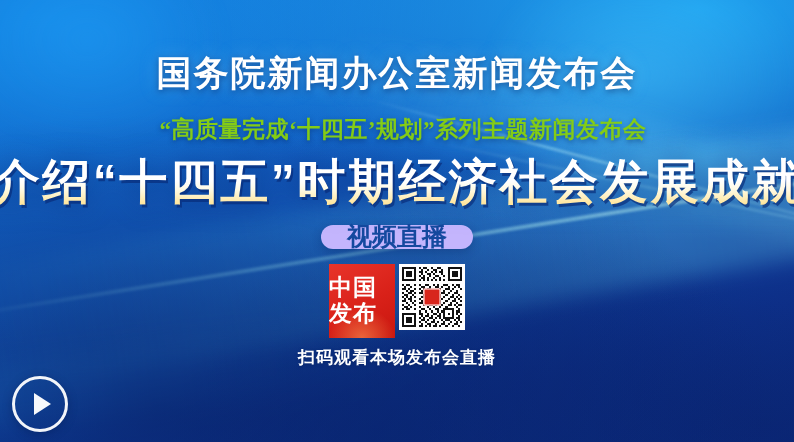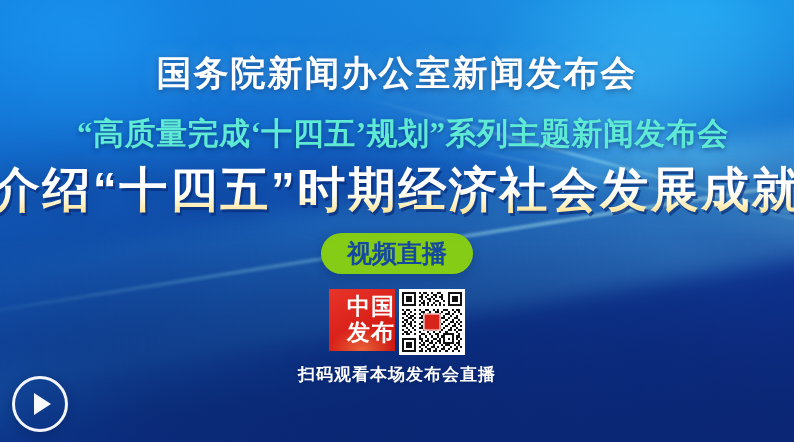--- a/index.html
+++ b/index.html
@@ -112,23 +112,23 @@
     color: #ffffff;
     text-shadow: 0 2px 6px rgba(4,30,92,.55), 0 0 18px rgba(150,220,255,.35);
     line-height: 1;
     white-space: nowrap;
   }
 
   .sub-title {
     margin-top: 27px;
     font-family: "Liberation Serif", "DejaVu Serif", serif;
     font-weight: bold;
-    font-size: 31px;
+    font-size: 23px;
     letter-spacing: .5px;
-    color: #5eead4;
+    color: #84cc16;
     text-shadow: 0 2px 5px rgba(4,30,92,.5);
     line-height: 1;
     white-space: nowrap;
     margin-left: 12px;
   }
 
   .hero-title {
     margin-top: 14px;
     font-family: "Liberation Sans", "DejaVu Sans", sans-serif;
     font-weight: bold;
@@ -139,24 +139,24 @@
     background: linear-gradient(to bottom, #ffffff 0%, #ffffff 48%, #fff9df 66%, #ffe9a8 86%, #ffdf8c 100%);
     -webkit-background-clip: text;
     background-clip: text;
     color: transparent;
     -webkit-text-fill-color: transparent;
     filter: drop-shadow(2px 3px 0 rgba(8,42,118,.65)) drop-shadow(0 0 12px rgba(10,50,130,.5));
   }
 
   .live-pill {
     margin-top: 16px;
-    height: 41px;
+    height: 24px;
     padding: 0 26px;
     border-radius: 21px;
-    background: #84cc16;
+    background: #c4b5fd;
     display: flex;
     align-items: center;
     gap: 10px;
     box-shadow: 0 3px 10px rgba(5,30,90,.30);
   }
   .pill-label {
     font-family: "Liberation Serif", "DejaVu Serif", serif;
     font-weight: bold;
     font-size: 25px;
     color: #14499f;
@@ -173,25 +173,25 @@
   }
 
   
   .media-row {
     margin-top: 15px;
     display: flex;
     align-items: flex-start;
     gap: 4px;
   }
   .brand-mark {
-    width: 66px; height: 62px;
+    width: 66px; height: 74px;
     background: linear-gradient(150deg, #e8342a 0%, #d92119 55%, #c9170f 100%);
     display: flex;
     flex-direction: column;
-    align-items: flex-end;
+    align-items: flex-start;
     justify-content: center;
     gap: 1px;
     position: relative;
     overflow: hidden;
   }
   .brand-mark::after {
     content: "";
     position: absolute;
     left: -20%; bottom: -55%;
     width: 140%; height: 110%;

